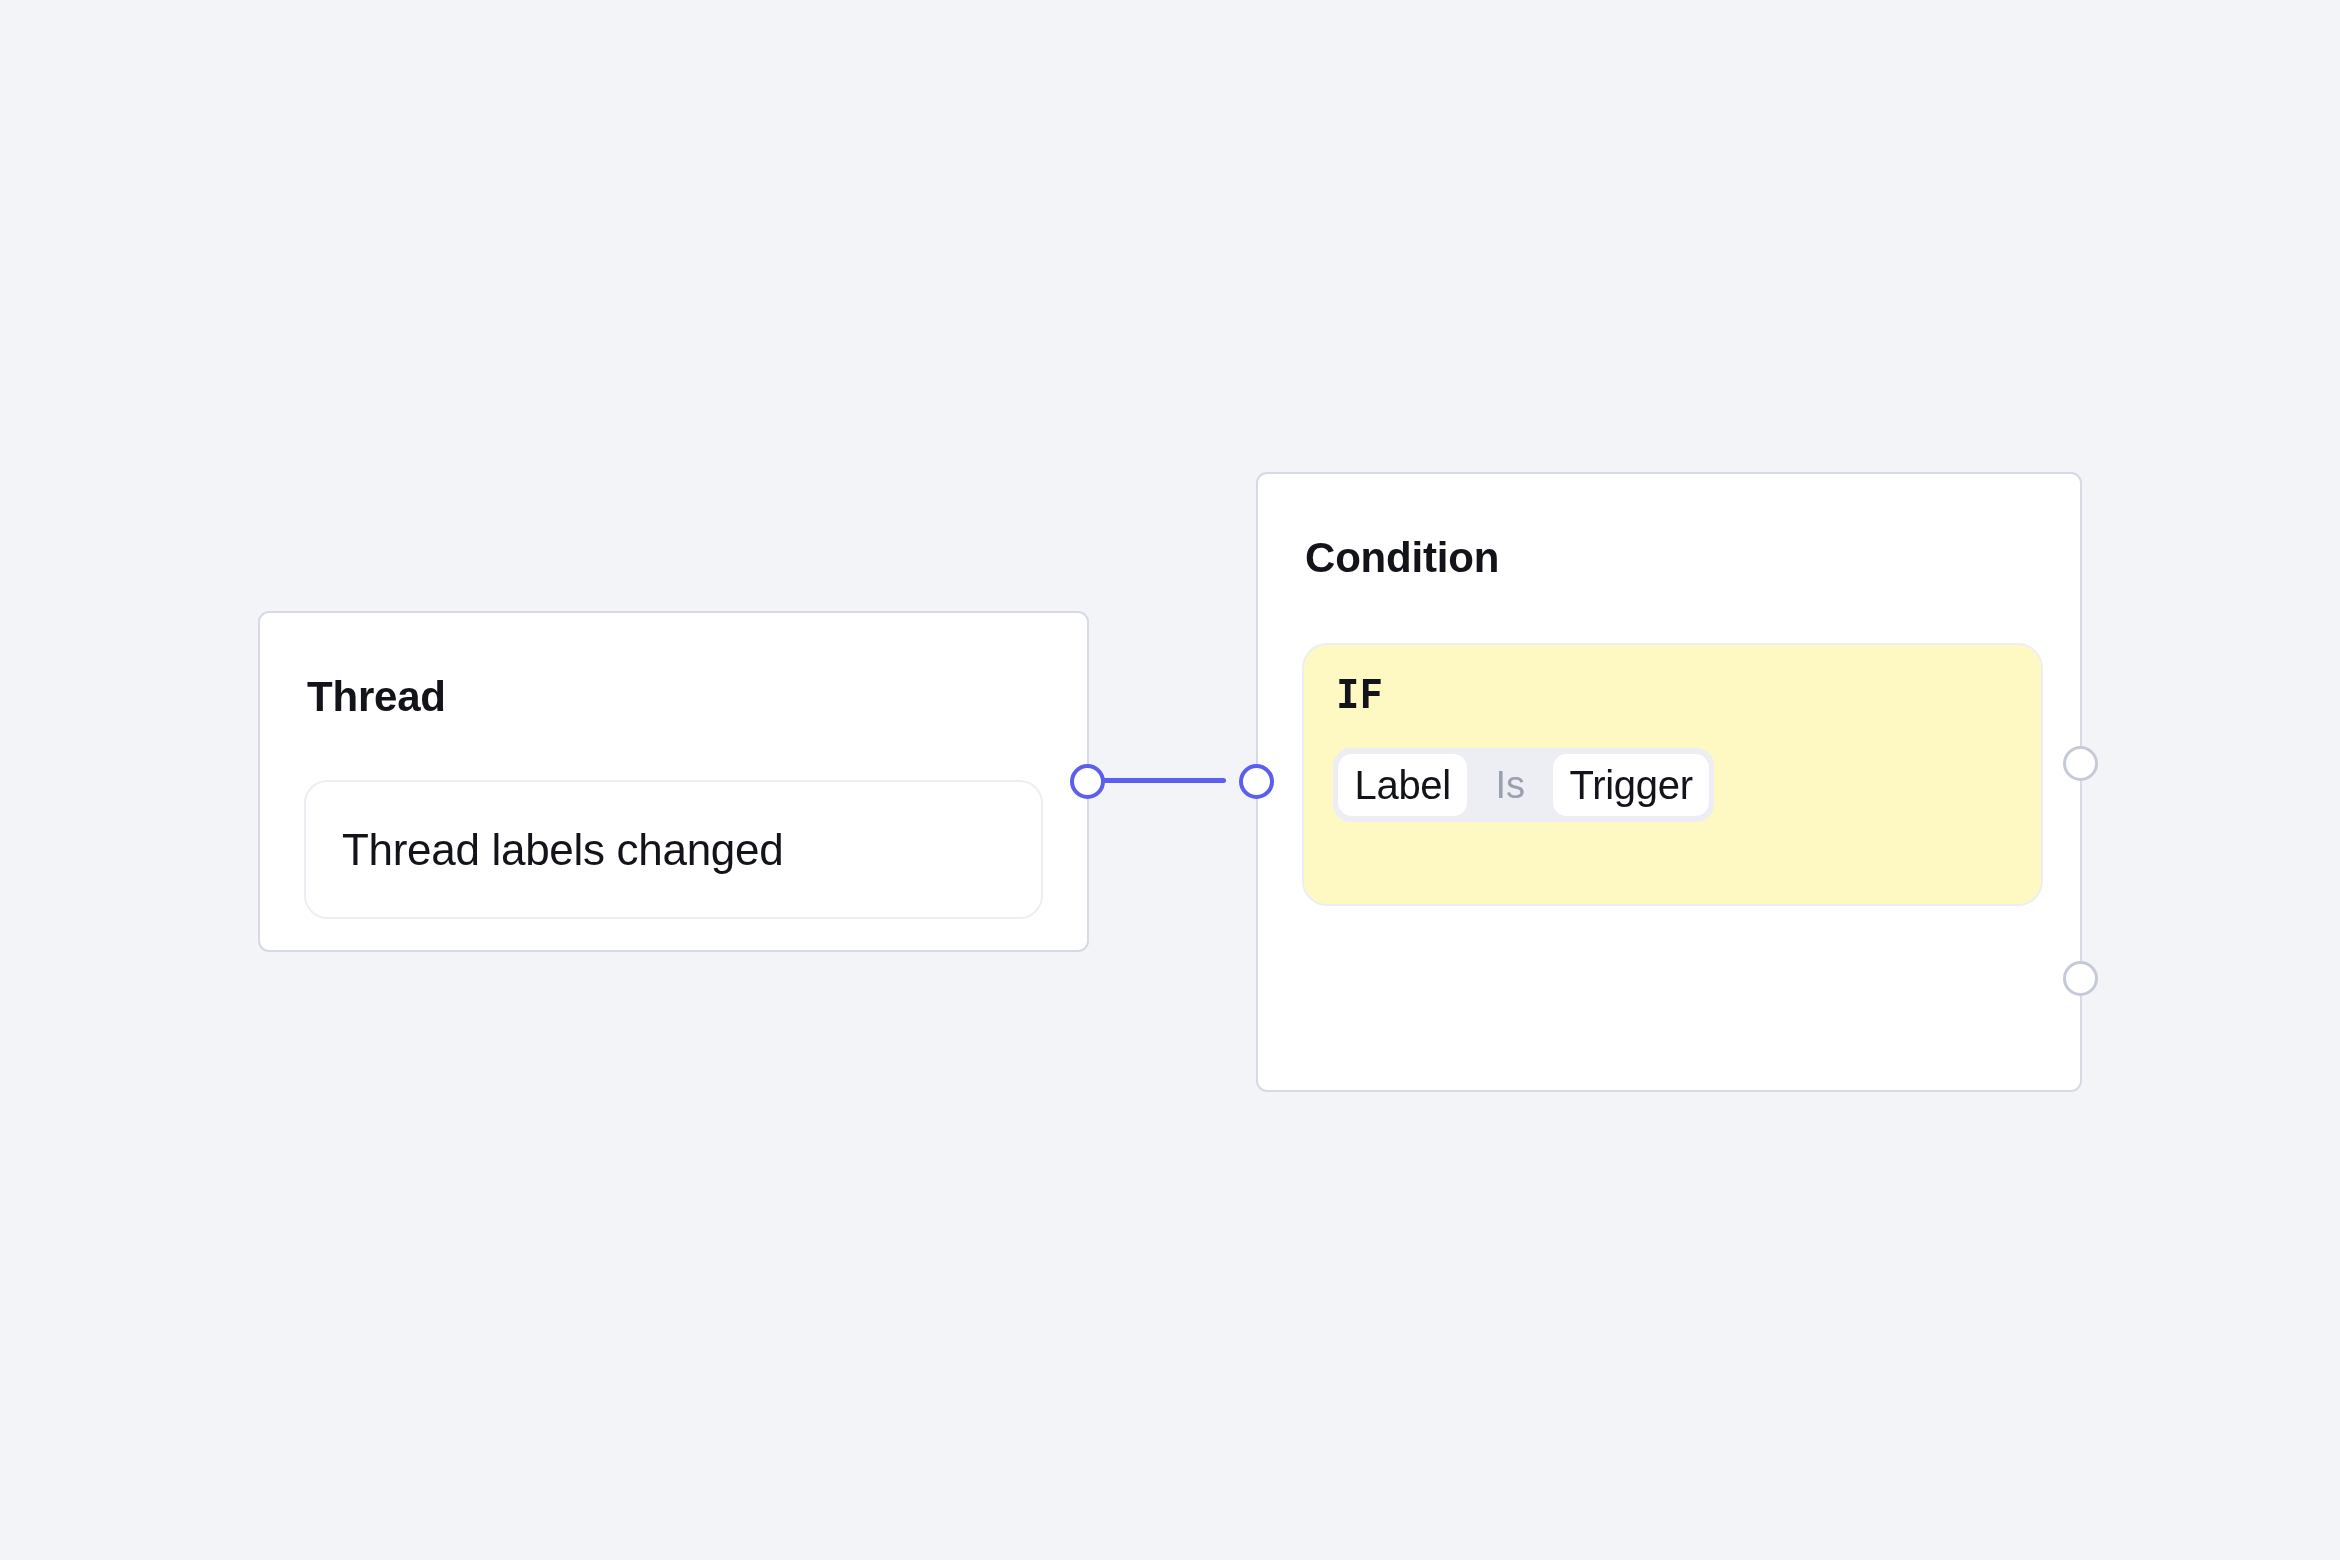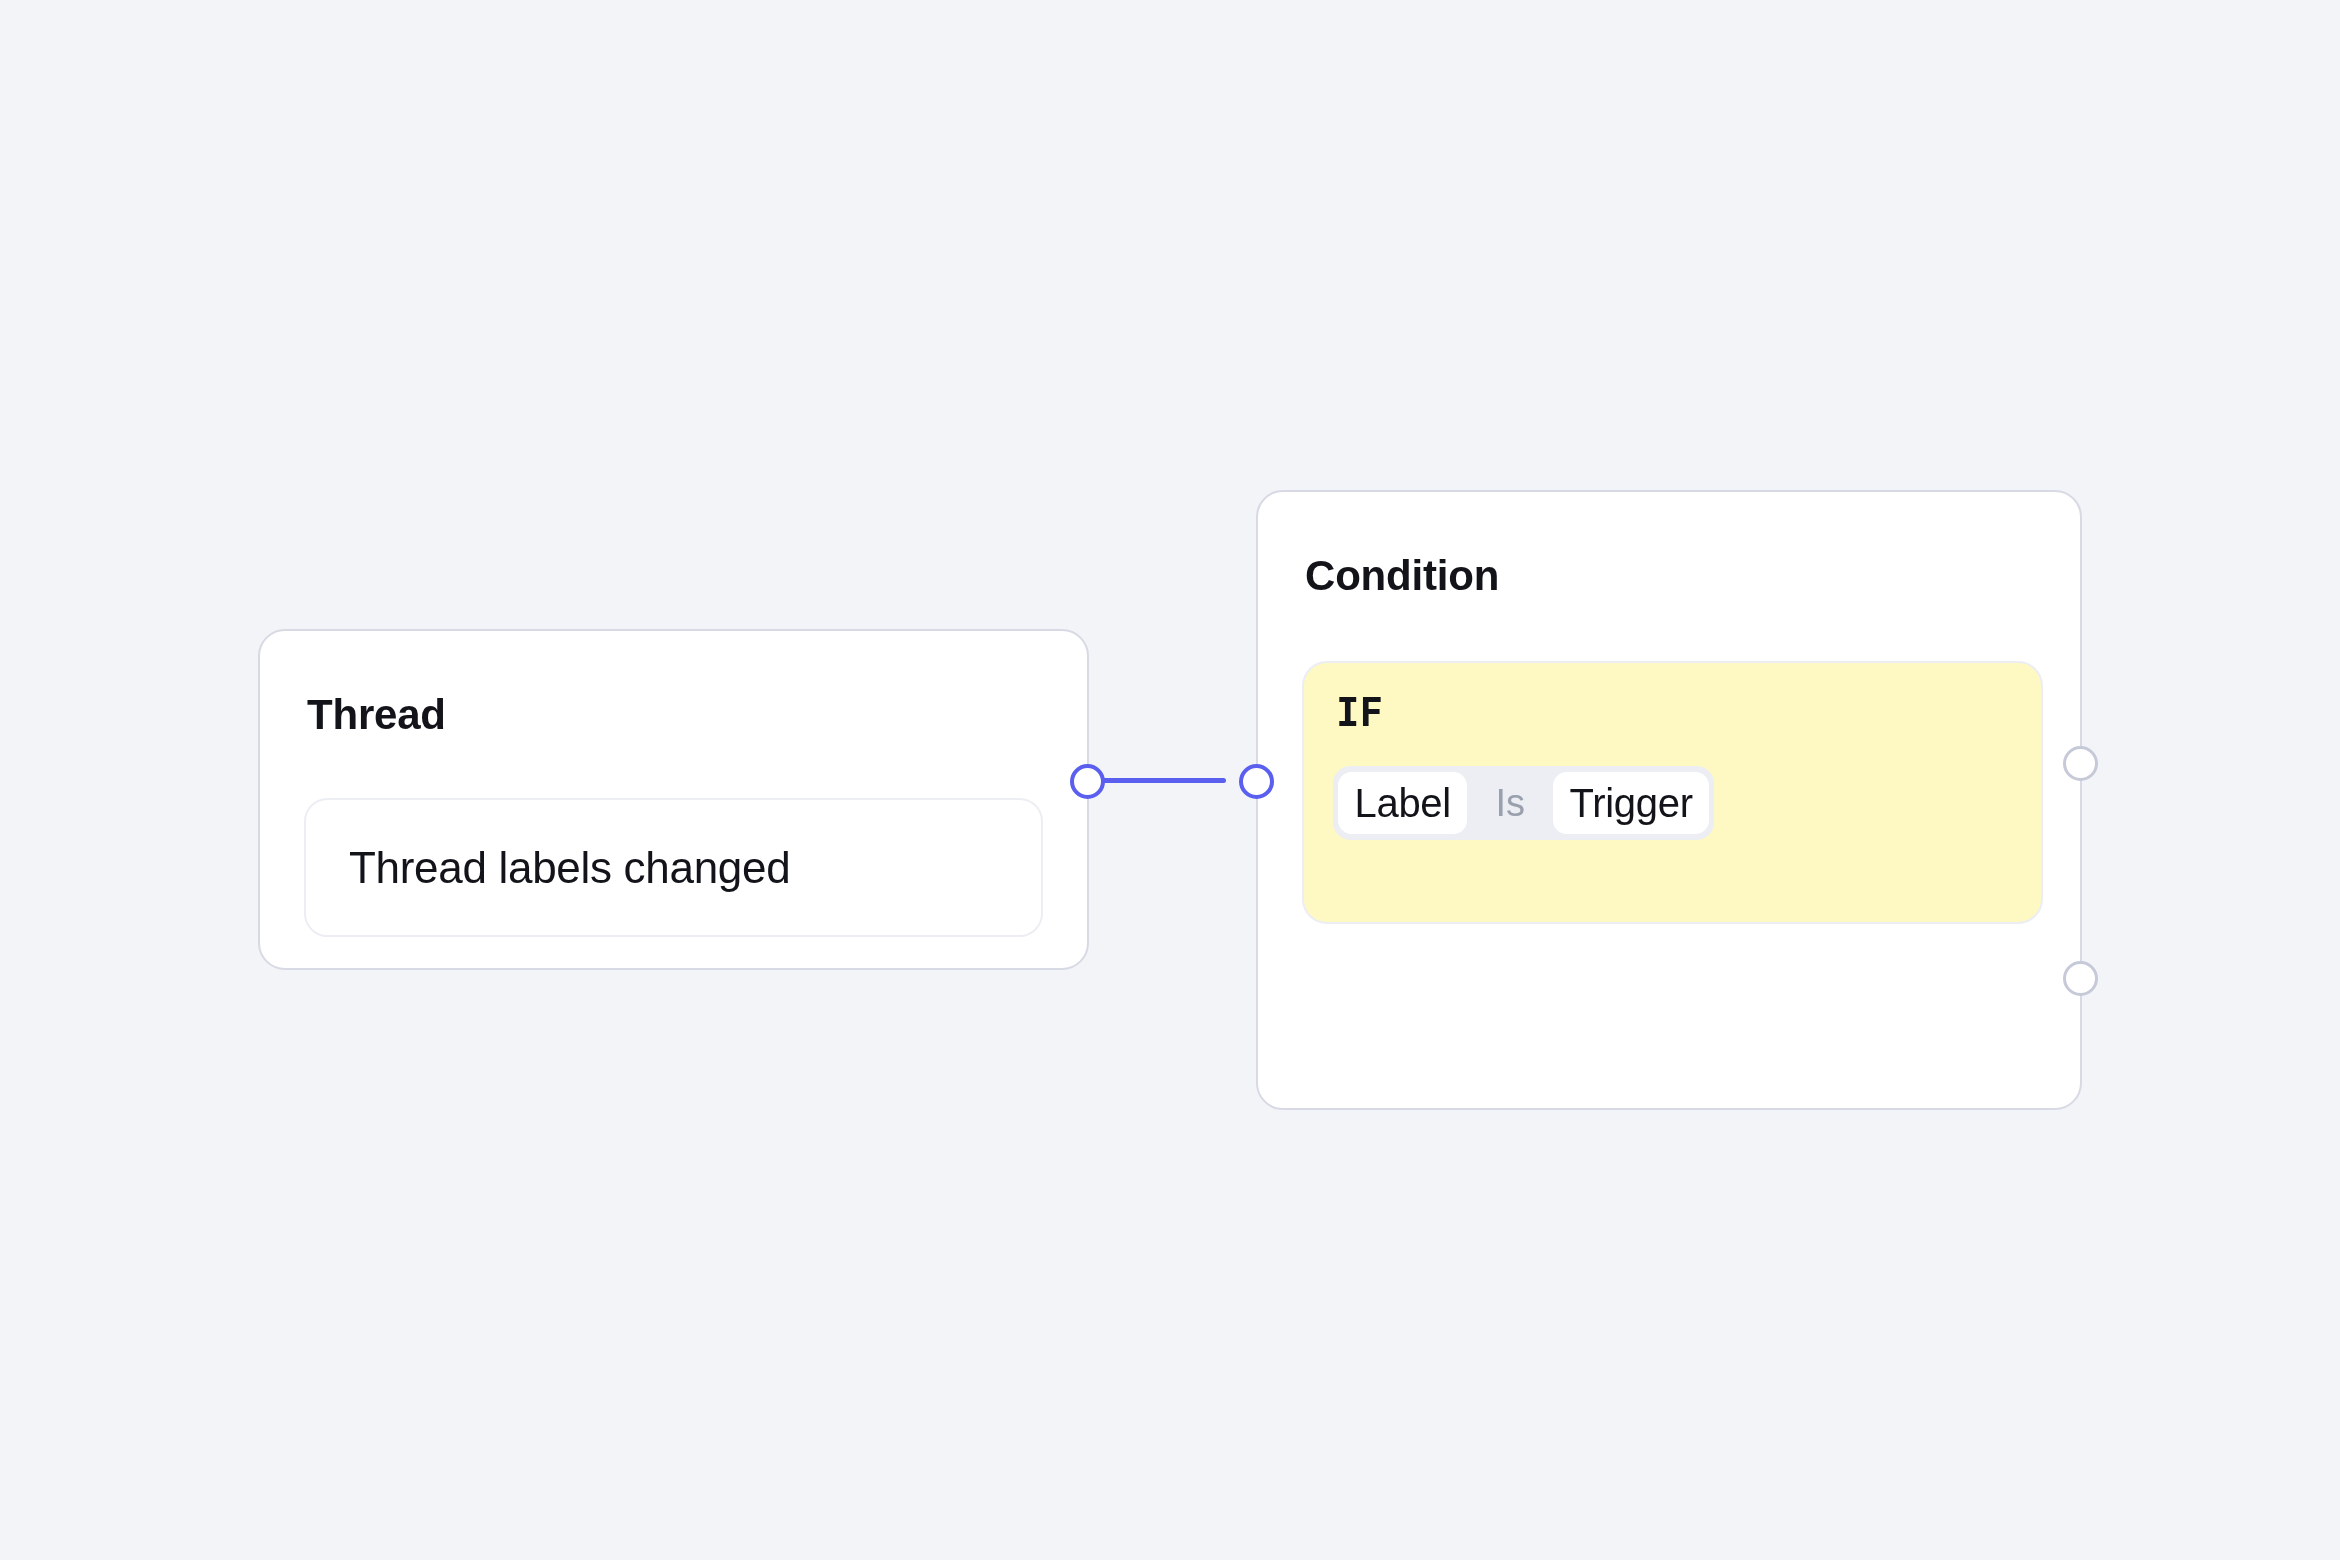--- a/index.html
+++ b/index.html
@@ -18,23 +18,22 @@
     position: relative;
     width: 2341px;
     height: 1560px;
   }
 
   
   .node {
     position: absolute;
     background: #ffffff;
     border: 2.9px solid #d7d9e4;
-    border-radius: 27px;
-    box-sizing: border-box;
-    margin-top: 18px;
+    border-radius: 11px;
+    box-sizing: border-box;
   }
 
   .node-title {
     position: absolute;
     font-weight: bold;
     color: #13141a;
     letter-spacing: -0.2px;
     white-space: nowrap;
   }
 
@@ -51,21 +50,20 @@
     font-size: 42px;
   }
   .inner-field {
     position: absolute;
     background: #ffffff;
     border: 2.9px solid #eceef3;
     border-radius: 23.4px;
     box-sizing: border-box;
     display: flex;
     align-items: center;
-    padding-left: 7px;
   }
   #trigger-field {
     left: 44px;
     top: 167px;
     width: 739px;
     height: 139px;
   }
   #trigger-field .field-text {
     padding-left: 36px;
     font-size: 44px;

